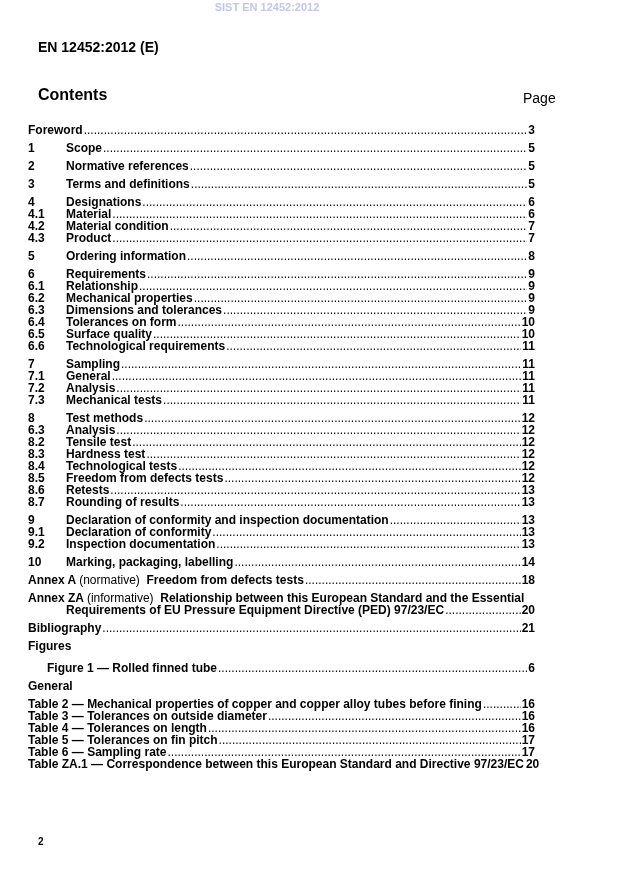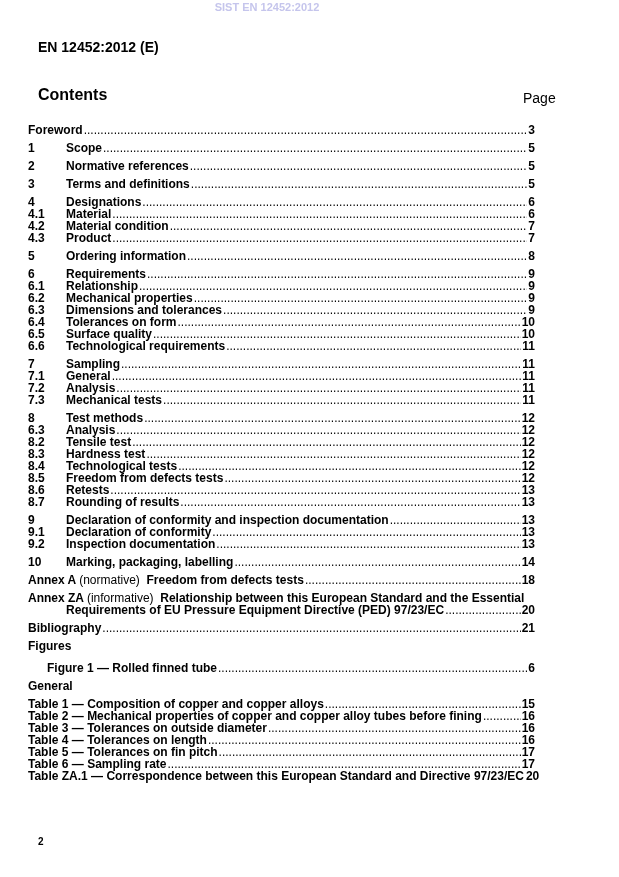--- a/index.html
+++ b/index.html
@@ -288,25 +288,20 @@
       <div class="toc-row">
         <span class="title">Figure 1 — Rolled finned tube</span>
         <span class="dots"></span>
         <span class="pg">6</span>
       </div>
     </div>
 
   <div class="toc-row gap heading-only">General</div>
   <div id="tables" style="margin-top:6px;">
       <div class="toc-row">
-        <span class="title">Table 1 — Composition of copper and copper alloys</span>
-        <span class="dots"></span>
-        <span class="pg">15</span>
-      </div>
-      <div class="toc-row">
         <span class="title">Table 2 — Mechanical properties of copper and copper alloy tubes before fining</span>
         <span class="dots"></span>
         <span class="pg">16</span>
       </div>
       <div class="toc-row">
         <span class="title">Table 3 — Tolerances on outside diameter</span>
         <span class="dots"></span>
         <span class="pg">16</span>
       </div>
       <div class="toc-row">

